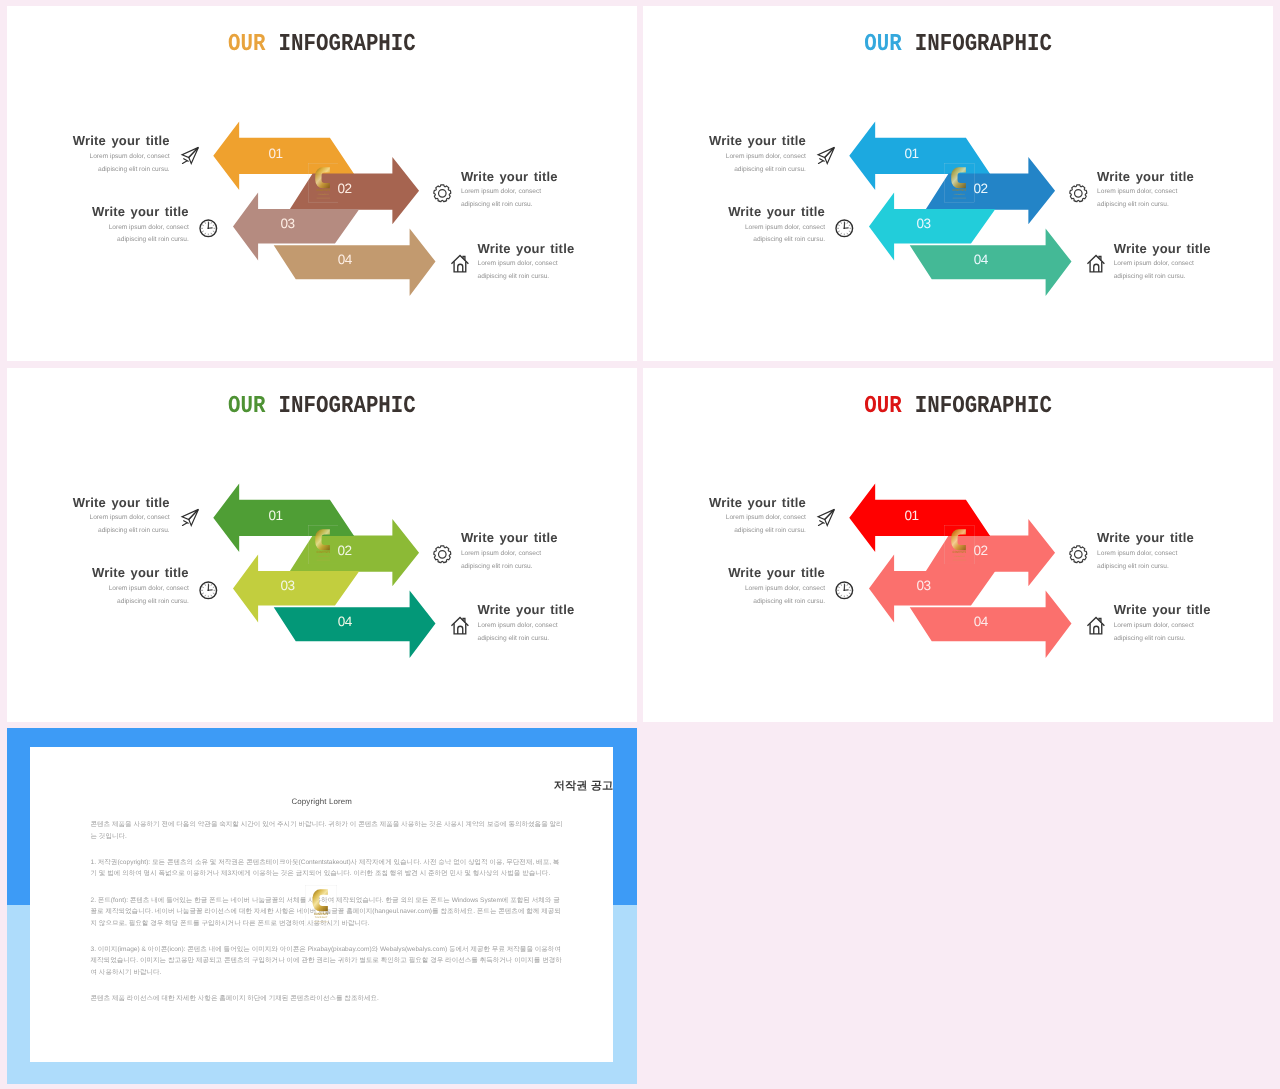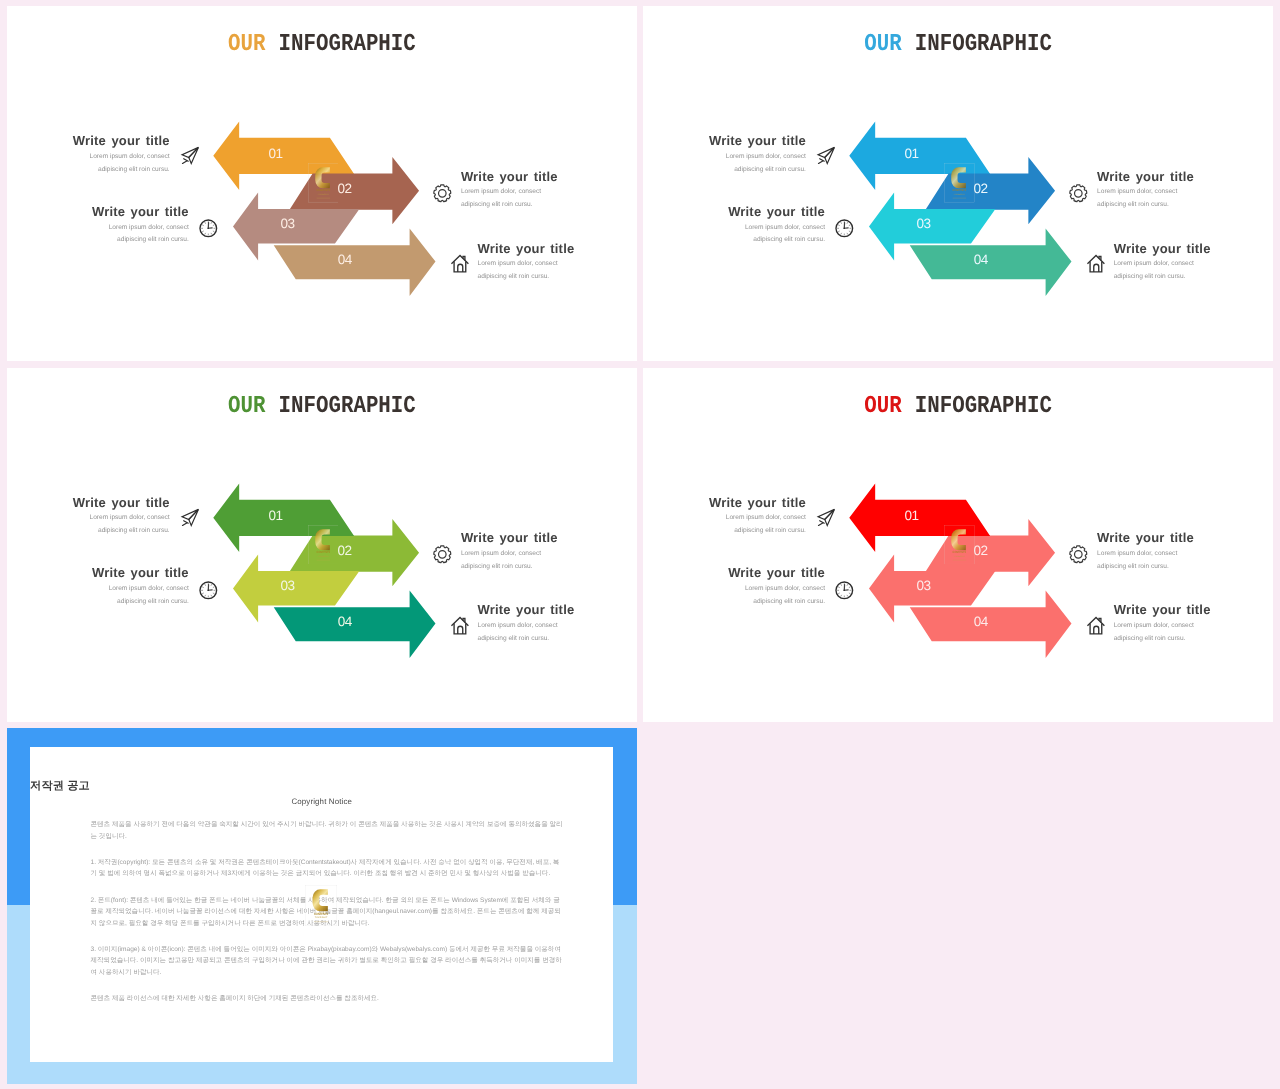--- a/index.html
+++ b/index.html
@@ -366,22 +366,22 @@
       <div class="ico" style="left: 442.3px; top: 247.3px;"><svg viewBox="0 0 24 24" width="22.6" height="22.6">
           <path d="M2.6 11.5 11.7 2.7 20.6 11.5" style="fill:none;stroke:#333;stroke-width:1.45;stroke-linejoin:miter;stroke-linecap:butt"></path>
           <path d="M5.4 9.1 L5.4 20.1 L17.8 20.1 L17.8 9.1" style="fill:none;stroke:#333;stroke-width:1.45;stroke-linejoin:miter;stroke-linecap:butt"></path>
           <path d="M14.9 5.9 L14.9 3.6 L16.9 3.6 L16.9 7.9" style="fill:none;stroke:#333;stroke-width:1.45;stroke-linejoin:miter;stroke-linecap:butt"></path>
           <path d="M9.3 20.1 L9.3 14.6 A2.65 2.65 0 0 1 14.6 14.6 L14.6 20.1" style="fill:none;stroke:#333;stroke-width:1.45;stroke-linejoin:miter;stroke-linecap:butt"></path>
         </svg></div>
     </div>
     <div class="slide" style="left: 6.6px; top: 727.7px; width: 630.7px; height: 356px; background: rgb(61, 155, 246);">
       <div style="position:absolute;left:0;top:177.1px;width:630.7px;height:178.9px;background:#aedcfb;"></div>
       <div style="position:absolute;left:23.5px;top:19.7px;width:583.3px;height:314.6px;background:#fff;">
-        <div style="text-align:left;font-size:11.2px;font-weight:bold;color:#3a3a3a;padding-top:31.5px;letter-spacing:.1px;">저작권 공고</div>
-        <div style="text-align:center;font-size:7.9px;color:#4a4a4a;margin-top:3.2px;letter-spacing:.15px;">Copyright Notice</div>
+        <div style="text-align:right;font-size:11.2px;font-weight:bold;color:#3a3a3a;padding-top:31.5px;letter-spacing:.1px;">저작권 공고</div>
+        <div style="text-align:center;font-size:7.9px;color:#4a4a4a;margin-top:3.2px;letter-spacing:.15px;">Copyright Lorem</div>
         <div style="margin:13.1px 50.4px 0 60.4px;font-size:6.55px;line-height:11.5px;color:#9b9b9b;">
           <p style="margin: 0px 0px 14.7px;">콘텐츠 제품을 사용하기 전에 다음의 약관을 숙지할 시간이 있어 주시기 바랍니다. 귀하가 이 콘텐츠 제품을 사용하는 것은 사용시 계약의 보증에 동의하셨음을 알리는 것입니다.</p>
           <p style="margin: 0px 0px 14.7px;">1. 저작권(copyright): 모든 콘텐츠의 소유 및 저작권은 콘텐츠테이크아웃(Contentstakeout)사 제작자에게 있습니다. 사전 승낙 없이 상업적 이용, 무단전재, 배포, 복기 및 법에 의하여 명시 폭넓으로 이용하거나 제3자에게 이용하는 것은 금지되어 있습니다. 이러한 조칩 행위 발견 시 준하면 민사 및 형사상의 사법을 받습니다.</p>
           <p style="margin: 0px 0px 14.7px;">2. 폰트(font): 콘텐츠 내에 들어있는 한글 폰트는 네이버 나눔글꼴의 서체를 사용하여 제작되었습니다. 한글 외의 모든 폰트는 Windows System에 포함된 서체와 글꼴로 제작되었습니다. 네이버 나눔글꼴 라이선스에 대한 자세한 사항은 네이버 나눔글꼴 홈페이지(hangeul.naver.com)를 참조하세요. 폰트는 콘텐츠에 함께 제공되지 않으므로, 필요할 경우 해당 폰트를 구입하시거나 다른 폰트로 변경하여 사용하시기 바랍니다.</p>
           <p style="margin: 0px 0px 14.7px;">3. 이미지(image) &amp; 아이콘(icon): 콘텐츠 내에 들어있는 이미지와 아이콘은 Pixabay(pixabay.com)와 Webalys(webalys.com) 등에서 제공한 무료 저작물을 이용하여 제작되었습니다. 이미지는 참고용만 제공되고 콘텐츠의 구입하거나 이에 관한 권리는 귀하가 별도로 확인하고 필요할 경우 라이선스를 취득하거나 이미지를 변경하여 사용하시기 바랍니다.</p>
           <p style="margin: 0px 0px 14.7px;">콘텐츠 제품 라이선스에 대한 자세한 사항은 홈페이지 하단에 기재된 콘텐츠라이선스를 참조하세요.</p>
         </div>
       </div>
       <div class="wm" style="left:298.5px;top:157.2px;width:32.2px;height:41.216px;opacity:0.95;"><svg viewBox="0 0 100 128" width="32.2" height="41.216">
           <defs>

